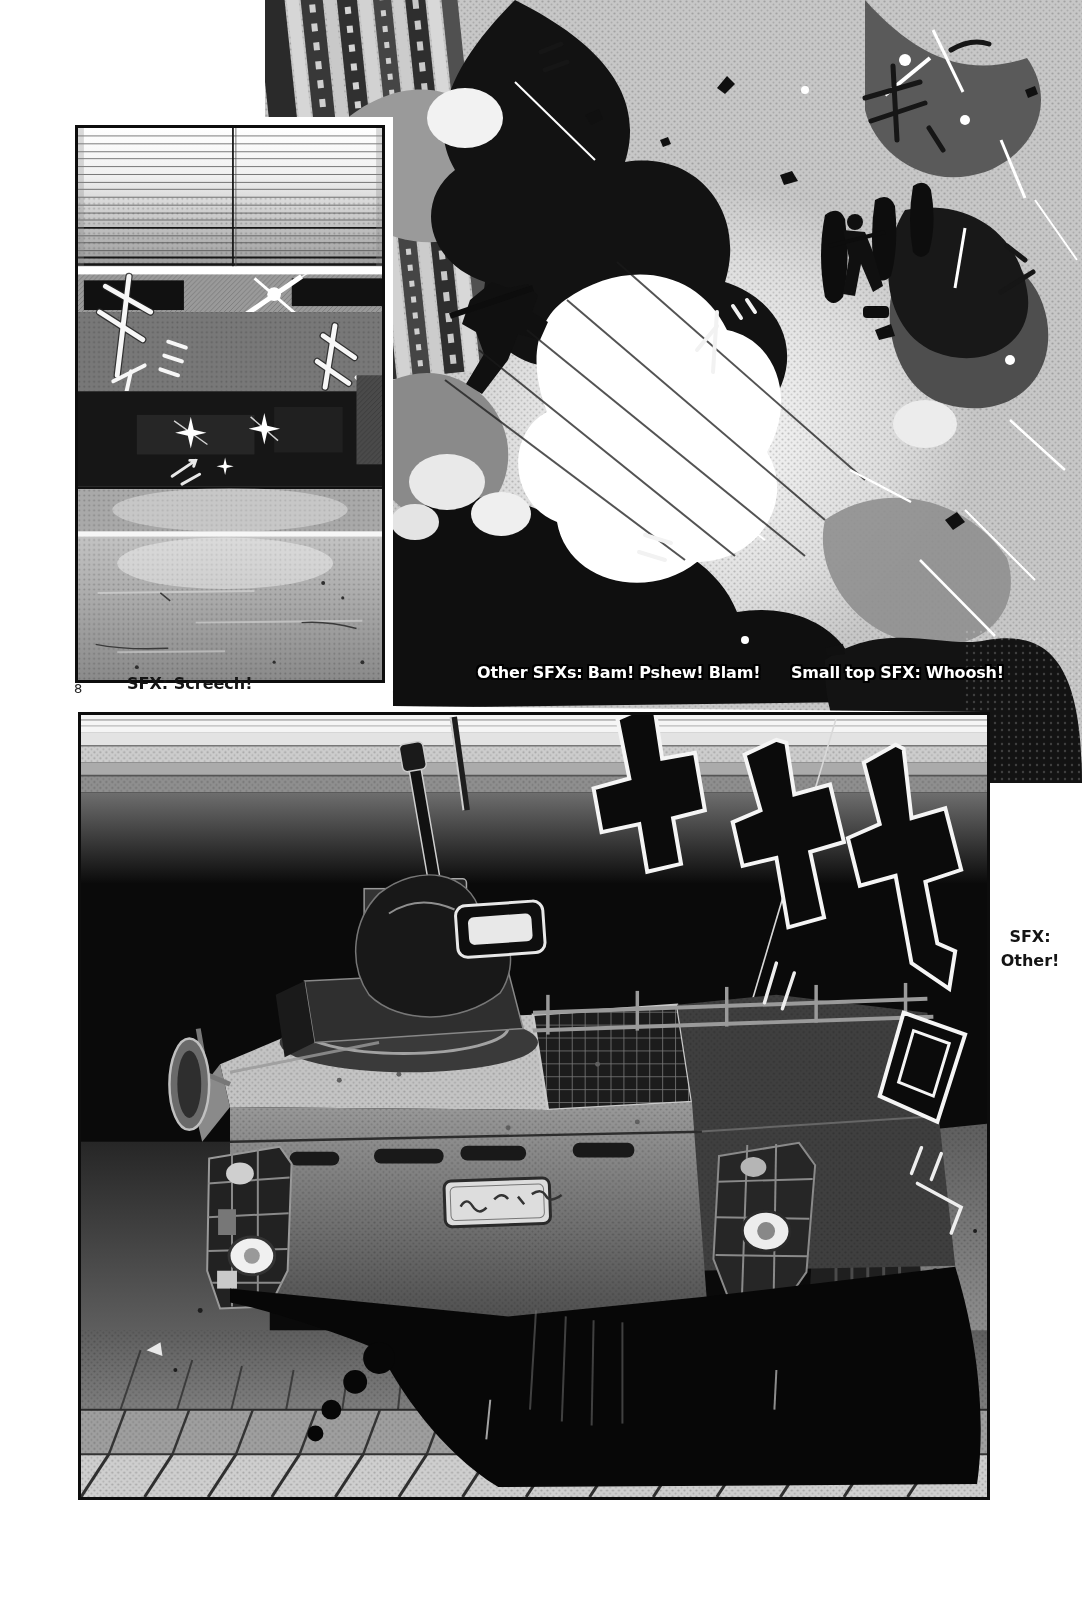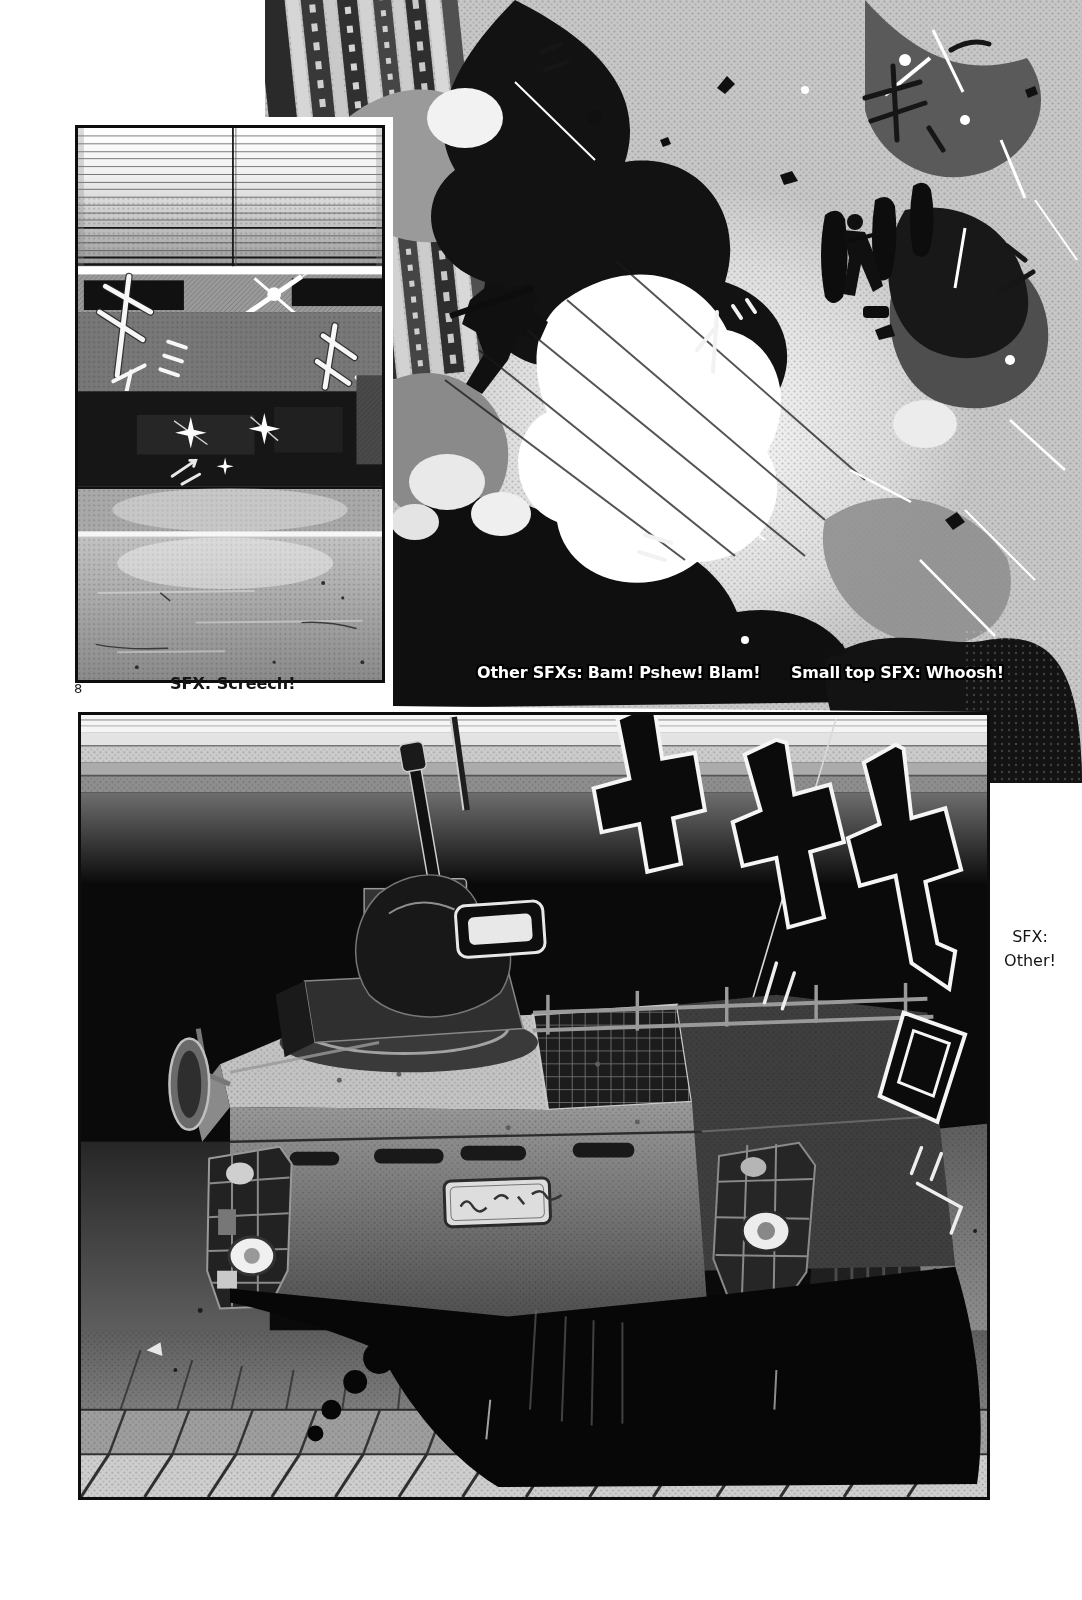--- a/index.html
+++ b/index.html
@@ -11,25 +11,25 @@
   #building-panel{left:75px;top:125px;width:310px;height:558px;background:#fff;z-index:3;
                   box-shadow:0 0 0 8px #ffffff;}
   #vehicle-panel{left:78px;top:712px;width:912px;height:788px;background:#0a0a0a;z-index:4;}
   .panel svg{width:100%;height:100%;display:block;}
   .cap{position:absolute;font-weight:bold;white-space:nowrap;z-index:8;}
   .cap-black{color:#141414;}
   .cap-white{color:#ffffff;
     text-shadow:-2px -2px 0 #000,2px -2px 0 #000,-2px 2px 0 #000,2px 2px 0 #000,
                  0 -2px 0 #000,0 2px 0 #000,-2px 0 0 #000,2px 0 0 #000;}
   #page-num{left:74px;top:681px;font-size:13px;font-weight:normal;color:#222;z-index:8;position:absolute;}
-  #cap-screech{left:127px;top:674px;font-size:16px;margin-left:43px;}
+  #cap-screech{left:127px;top:674px;font-size:16px;}
   #cap-other{left:477px;top:663px;font-size:16px;letter-spacing:-0.2px;}
   #cap-small{left:791px;top:663px;font-size:16px;letter-spacing:-0.2px;}
   #cap-vroom{left:978px;top:925px;width:104px;text-align:center;font-size:16px;line-height:1.5;
-             white-space:normal;z-index:8;position:absolute;font-weight:normal;color:#141414;}
+             white-space:normal;z-index:8;position:absolute;font-weight:bold;color:#141414;}
 </style>
 </head>
 <body>
 
 <div class="page">
 
   <svg id="battle-art" class="art" width="817" height="783" viewBox="0 0 817 783">
     <defs>
       <clipPath id="bclip">
           <path d="M0,0 H817 V783 H725 L718,712 L128,706 L126,362 L0,338 Z"></path>

